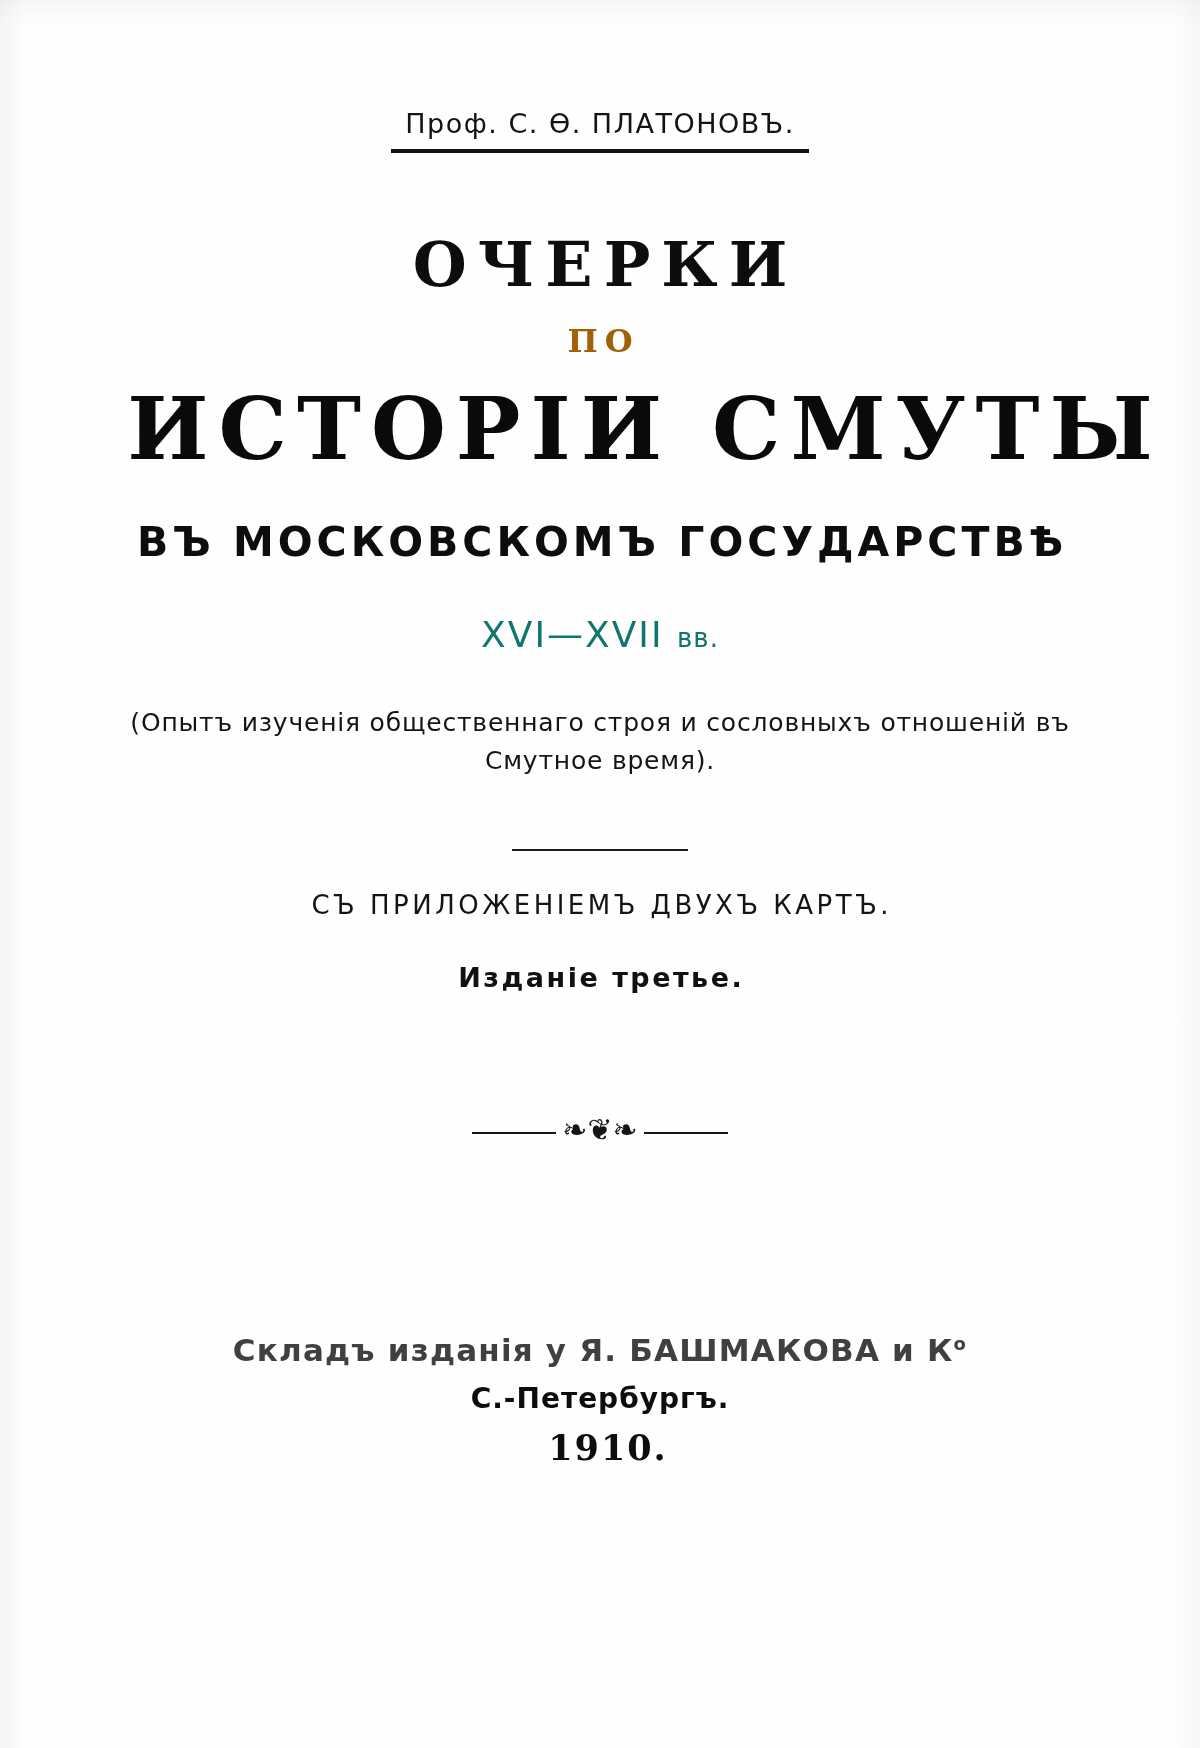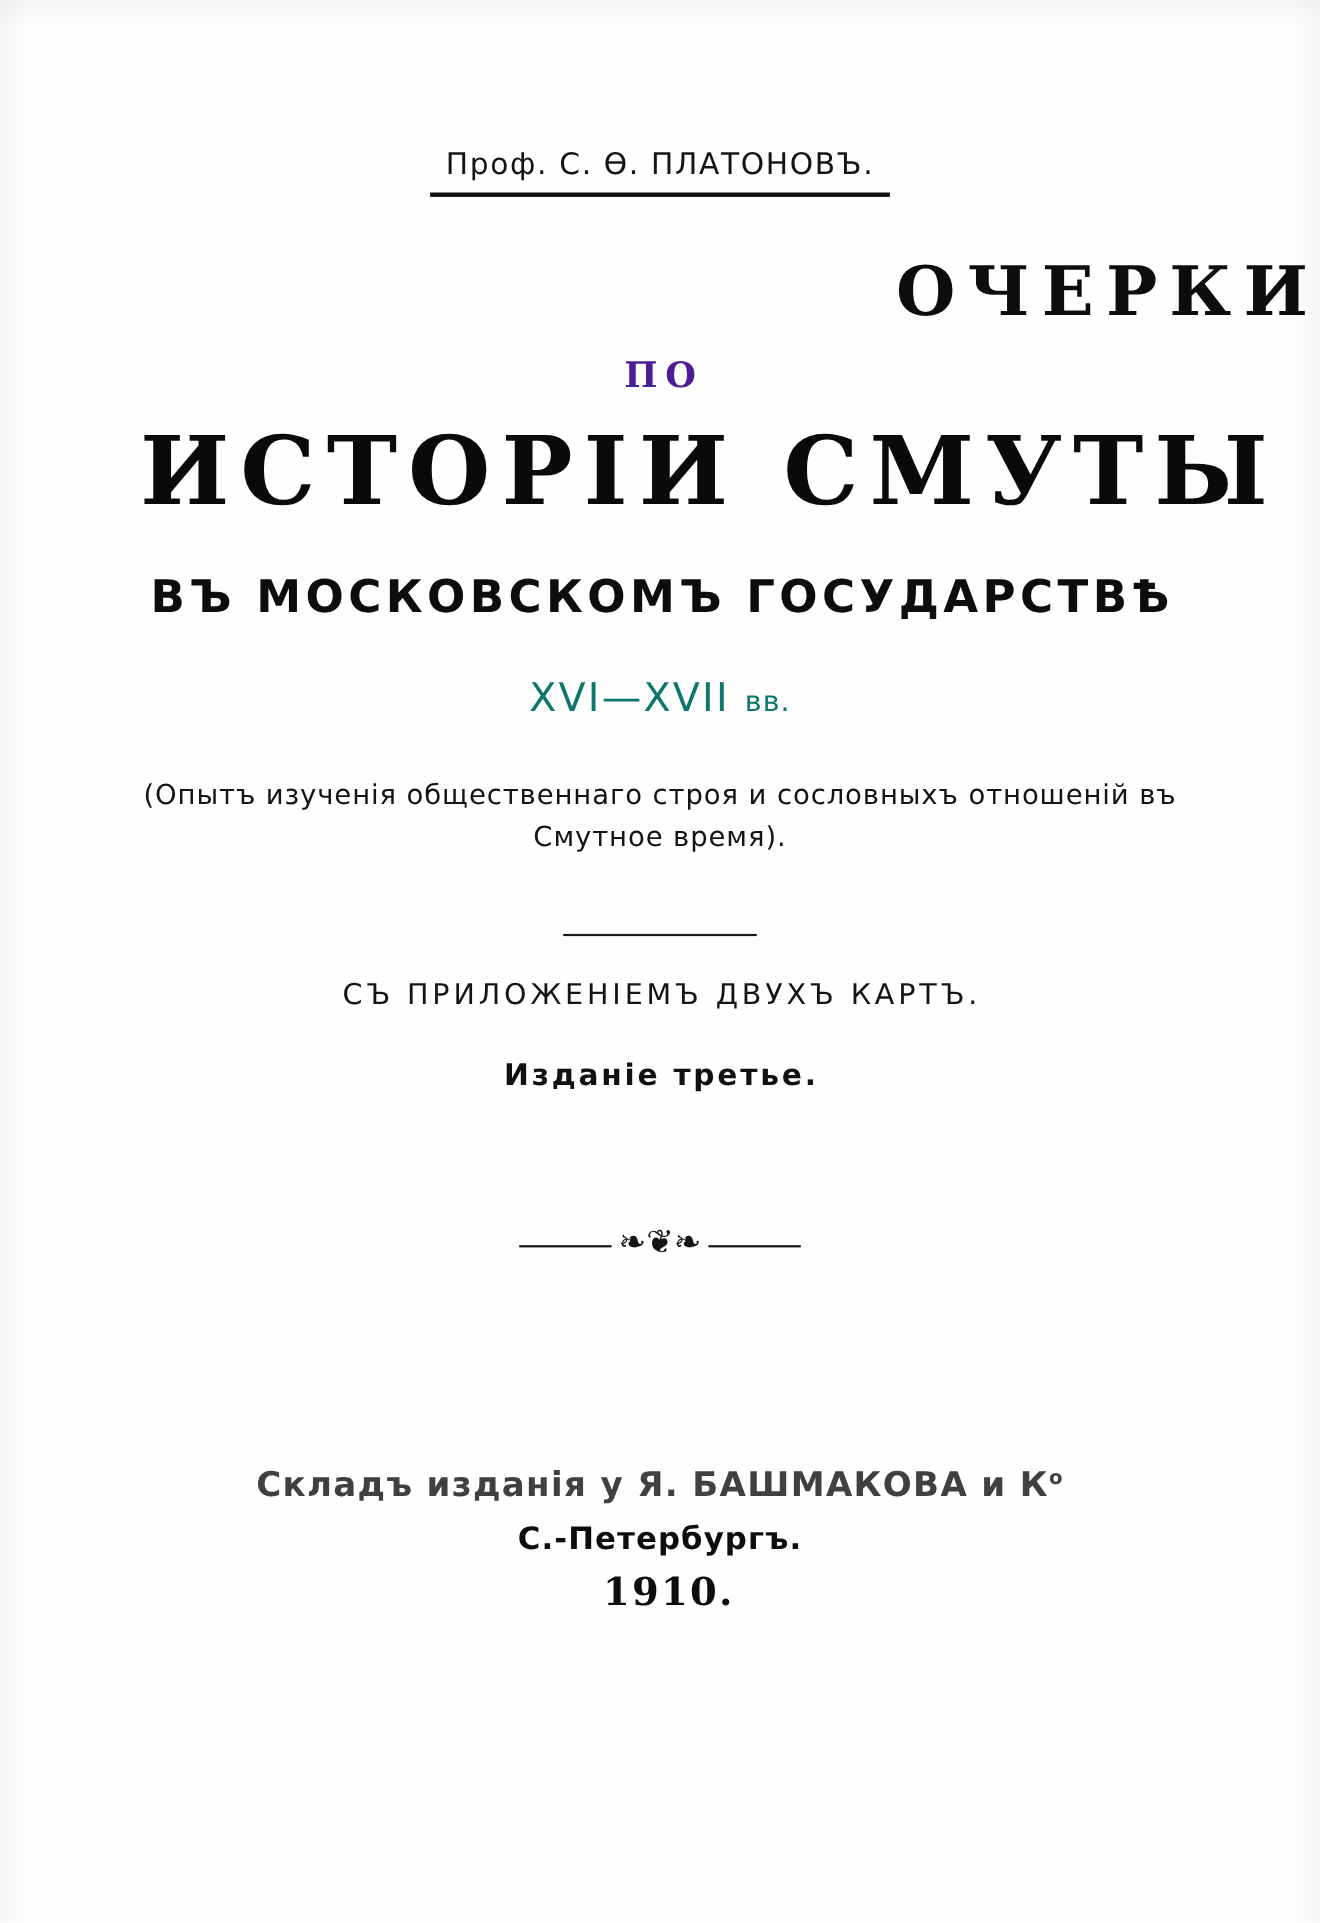--- a/index.html
+++ b/index.html
@@ -52,54 +52,52 @@
     text-align: center;
   }
   .author-name {
     display: inline-block;
     font-family: "DejaVu Sans", sans-serif;
     font-size: 27px;
     letter-spacing: 1.5px;
     color: #141414;
     padding: 0 4px 6px 4px;
     white-space: nowrap;
-    margin-top: 26px;
   }
   .author-rule {
     width: 418px;
     height: 4px;
     background: #111111;
     margin: 4px auto 0 auto;
   }
 
   
   .t-ocherki {
     position: absolute;
     left: 0;
     top: 228px;
     width: 1200px;
     font-family: "DejaVu Serif", serif;
     font-weight: 700;
     font-size: 62px;
     letter-spacing: 11px;
     text-indent: 11px;
     color: #0d0d0d;
-    text-align: right;
   }
   .t-po {
     position: absolute;
     left: 0;
     top: 322px;
     width: 1200px;
     font-family: "DejaVu Serif", serif;
     font-weight: 700;
     font-size: 32px;
     letter-spacing: 7px;
     text-indent: 7px;
-    color: #4c1d95;
+    color: #a16207;
   }
   .t-istorii {
     position: absolute;
     left: 0;
     top: 378px;
     width: 1200px;
     font-family: "DejaVu Serif", serif;
     font-weight: 700;
     font-size: 86px;
     letter-spacing: 10px;

